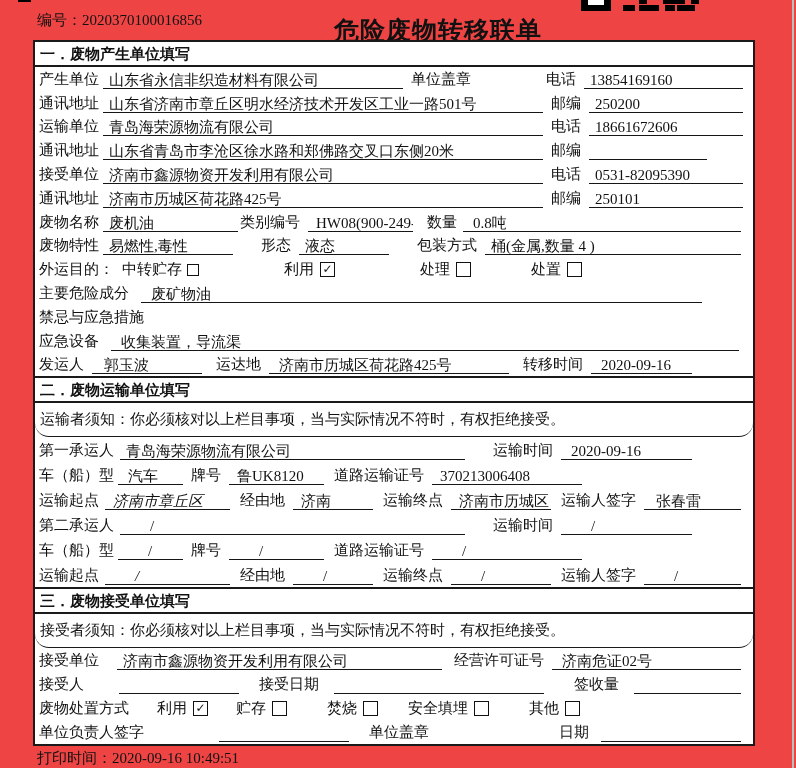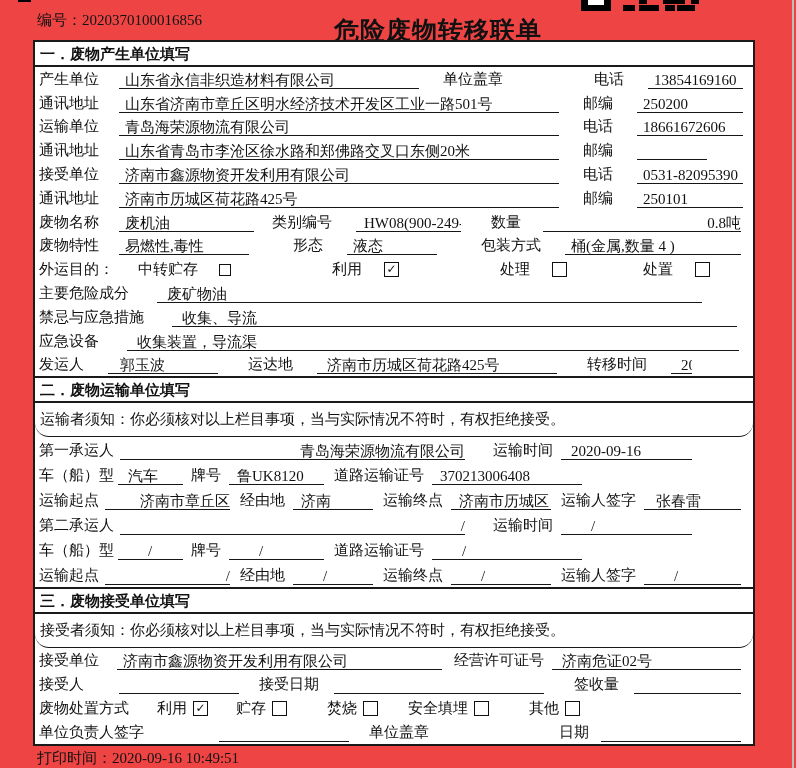--- a/index.html
+++ b/index.html
@@ -13,30 +13,30 @@
          font-family:"Liberation Sans","DejaVu Sans",sans-serif;letter-spacing:1px;}
   .footer{position:absolute;left:37px;top:749px;white-space:nowrap;}
 
   .form{position:absolute;left:33px;top:40px;width:722px;border:2px solid #1a1a1a;background:#fff;box-sizing:border-box;}
   .sec-h{height:23px;line-height:23px;padding-left:5px;font-weight:bold;font-size:15px;
          font-family:"Liberation Sans","DejaVu Sans",sans-serif;border-bottom:2px solid #1a1a1a;}
   .sec-h.mid{border-top:2px solid #1a1a1a;}
   .notice{height:33px;line-height:33px;padding-left:5px;border-bottom:1.5px solid #1a1a1a;white-space:nowrap;border-radius:14px;}
 
   .row{display:flex;align-items:flex-end;padding:0 6px 2px 4px;box-sizing:border-box;white-space:nowrap;}
-  .s1 .row{height:23.8px;gap:16px;}
+  .s1 .row{height:23.8px;}
   .s2 .row{height:25px;}
   .s3 .row{height:24px;}
   .lbl{flex:none;}
   .u{flex:none;border-bottom:1px solid #161616;height:17px;line-height:17px;padding-left:6px;box-sizing:border-box;overflow:hidden;}
   .u.grow{flex:1 1 auto;}.pl8{padding-left:8px;}.pl10{padding-left:10px;}.pl12{padding-left:12px;}.pl30{padding-left:30px;}
   .w65{width:65px;}.w80{width:80px;}.w90{width:90px;}.w95{width:95px;}.w100{width:100px;}.w105{width:105px;}
-  .w110{width:110px;}.w120{width:120px;}.w125{width:125px;}.w130{width:130px;}.w135{width:135px;}.w150{width:150px;}
+  .w110{width:110px;}.w120{width:120px;}.w125{width:125px;font-style:italic;}.w130{width:130px;}.w135{width:135px;}.w150{width:150px;}
   .w210{width:210px;}.w240{width:240px;}.w300{width:300px;}.w325{width:325px;}.w345{width:345px;}.w440{width:440px;}
-  .g2{margin-left:2px;}.g4{margin-left:4px;}.g5{margin-left:5px;}.g6{margin-left:6px;text-align:right;}.g8{margin-left:8px;}
+  .g2{margin-left:2px;}.g4{margin-left:4px;}.g5{margin-left:5px;}.g6{margin-left:6px;}.g8{margin-left:8px;}
   .g10{margin-left:10px;}.g12{margin-left:12px;}.g14{margin-left:14px;}.g15{margin-left:15px;}.g18{margin-left:18px;}
   .g20{margin-left:20px;}.g28{margin-left:28px;text-align:center;}.g30{margin-left:30px;}.g35{margin-left:35px;}.g40{margin-left:40px;}
   .g75{margin-left:75px;}.g85{margin-left:85px;}.g123{margin-left:60px;}.g130{margin-left:130px;}
   .mr4{margin-right:4px;}.mr6{margin-right:6px;}.mr8{margin-right:8px;}.mr10{margin-right:10px;}
   .mr40{margin-right:40px;}.mr45{margin-right:45px;}.mr55{margin-right:55px;}
   .cb{flex:none;display:inline-block;width:13px;height:13px;border:1.5px solid #111;margin-bottom:2px;
       text-align:center;box-sizing:content-box;}
   .cb .mark{display:block;font-size:12px;line-height:13px;font-family:"DejaVu Sans","Liberation Sans",sans-serif;}
   .cb.small{width:10px;height:10px;margin-bottom:3px;}
 </style>
@@ -144,21 +144,20 @@
         <span class="cb g6"></span>
       </div>
 
       <div class="row">
         <span class="lbl">主要危险成分</span>
         <span class="u grow g12 mr45 pl10">废矿物油</span>
       </div>
 
       <div class="row">
         <span class="lbl">禁忌与应急措施</span>
-        <span class="u grow g12 mr10 pl10">收集、导流</span>
       </div>
 
       <div class="row">
         <span class="lbl">应急设备</span>
         <span class="u grow g12 mr8 pl10">收集装置，导流渠</span>
       </div>
 
       <div class="row">
         <span class="lbl">发运人</span>
         <span class="u w110 g8 pl12">郭玉波</span>

